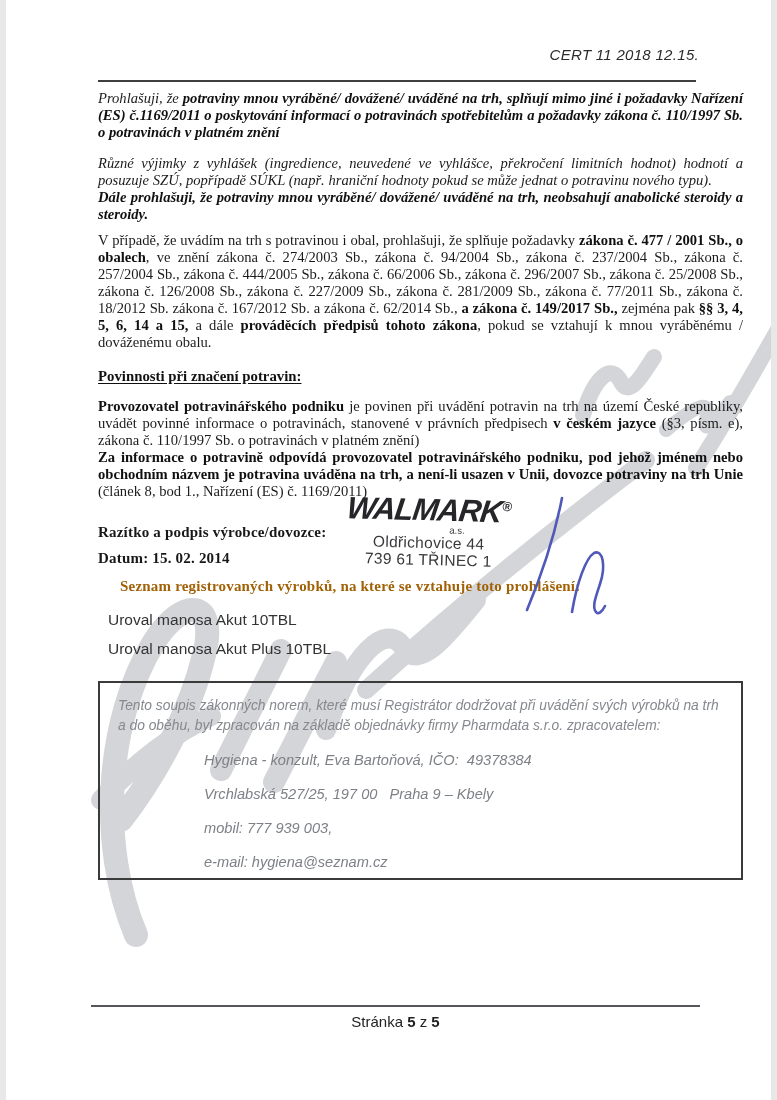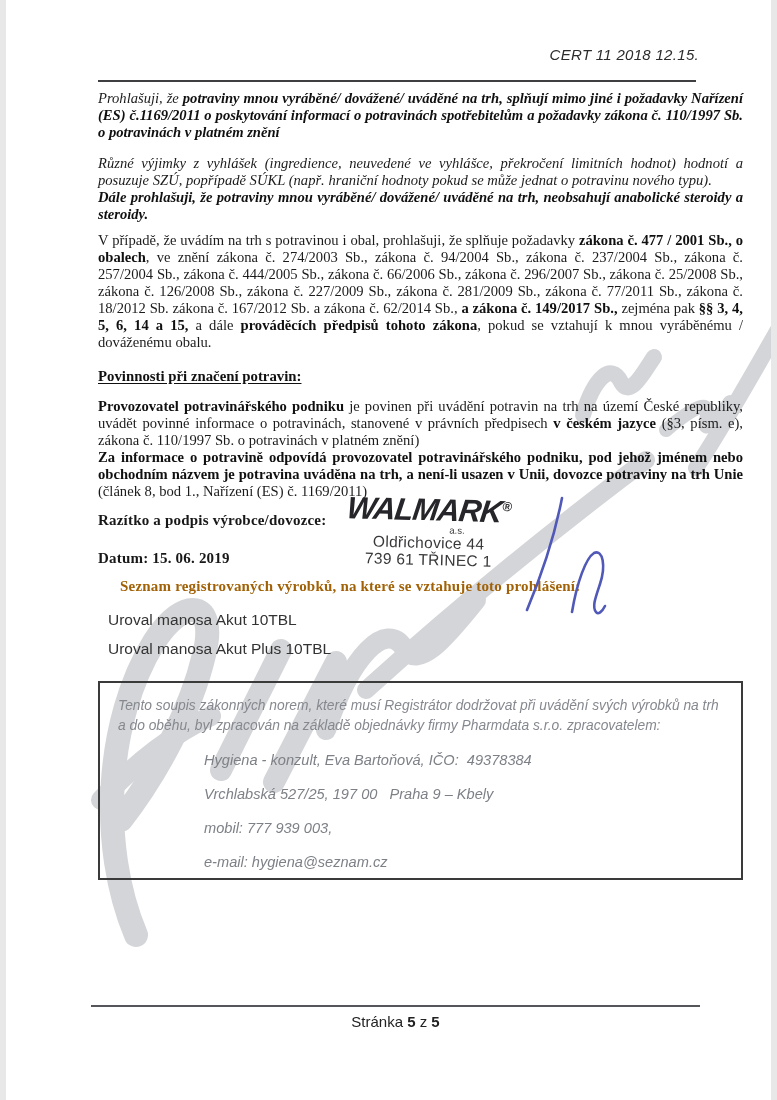--- a/index.html
+++ b/index.html
@@ -45,21 +45,21 @@
     text-underline-offset:2px;
     color:#101010;
   }
   .p4{margin-top:13px;}
   .stamp-row{position:relative;margin-top:8px;height:58px;}
   .stamp-label,.date-line{
     position:absolute;left:0;
     font-weight:bold;font-size:15px;color:#181818;
     letter-spacing:.2px;
   }
-  .stamp-label{top:4px;}
+  .stamp-label{top:16px;}
   .date-line{top:42px;}
   .stamp{
     position:absolute;left:226px;top:-18px;
     width:210px;
     transform:rotate(1.5deg);
     color:#2e2e31;
     text-align:center;
     font-family:"Liberation Sans", sans-serif;
     z-index:1;
   }
@@ -141,21 +141,21 @@
     <div class="para p2"><span>Různé výjimky z vyhlášek (ingredience, neuvedené ve vyhlášce, překročení limitních hodnot) hodnotí a posuzuje SZÚ, popřípadě SÚKL (např. hraniční hodnoty pokud se může jednat o potravinu nového typu).</span><br><span class="b">Dále prohlašuji, že potraviny mnou vyráběné/ dovážené/ uváděné na trh, neobsahují anabolické steroidy a steroidy.</span></div>
 
     <div class="para p3"><span>V případě, že uvádím na trh s potravinou i obal, prohlašuji, že splňuje požadavky </span><span class="b">zákona č. 477 / 2001 Sb., o obalech</span><span>, ve znění zákona č. 274/2003 Sb., zákona č. 94/2004 Sb., zákona č. 237/2004 Sb., zákona č. 257/2004 Sb., zákona č. 444/2005 Sb., zákona č. 66/2006 Sb., zákona č. 296/2007 Sb., zákona č. 25/2008 Sb., zákona č. 126/2008 Sb., zákona č. 227/2009 Sb., zákona č. 281/2009 Sb., zákona č. 77/2011 Sb., zákona č. 18/2012 Sb. zákona č. 167/2012 Sb. a zákona č. 62/2014 Sb., </span><span class="b">a zákona č. 149/2017 Sb.,</span><span> zejména pak </span><span class="b">§§ 3, 4, 5, 6, 14 a 15,</span><span> a dále </span><span class="b">prováděcích předpisů tohoto zákona</span><span>, pokud se vztahují k mnou vyráběnému / dováženému obalu.</span></div>
 
     <div class="sec-heading">Povinnosti při značení potravin:</div>
 
     <div class="para p4"><span class="b">Provozovatel potravinářského podniku</span><span> je povinen při uvádění potravin na trh na území České republiky, uvádět povinné informace o potravinách, stanovené v právních předpisech </span><span class="b">v českém jazyce</span><span> (§3, písm. e), zákona č. 110/1997 Sb. o potravinách v platném znění)</span><br><span class="b">Za informace o potravině odpovídá provozovatel potravinářského podniku, pod jehož jménem nebo obchodním názvem je potravina uváděna na trh, a není-li usazen v Unii, dovozce potraviny na trh Unie</span><span> (článek 8, bod 1., Nařízení (ES) č. 1169/2011)</span></div>
 
     <div class="stamp-row">
       <div class="stamp-label">Razítko a podpis výrobce/dovozce:</div>
-      <div class="date-line">Datum: 15. 06. 2019</div>
+      <div class="date-line">Datum: 15. 02. 2014</div>
       <div class="stamp">
         <div class="stamp-brand"><span>WALMARK</span><sup>®</sup></div>
         <div class="stamp-as">a.s.</div>
         <div class="stamp-addr1">Oldřichovice 44</div>
         <div class="stamp-addr2">739 61 TŘINEC 1</div>
       </div>
     </div>
 
     <div class="products-heading">Seznam registrovaných výrobků, na které se vztahuje toto prohlášení:</div>
 

